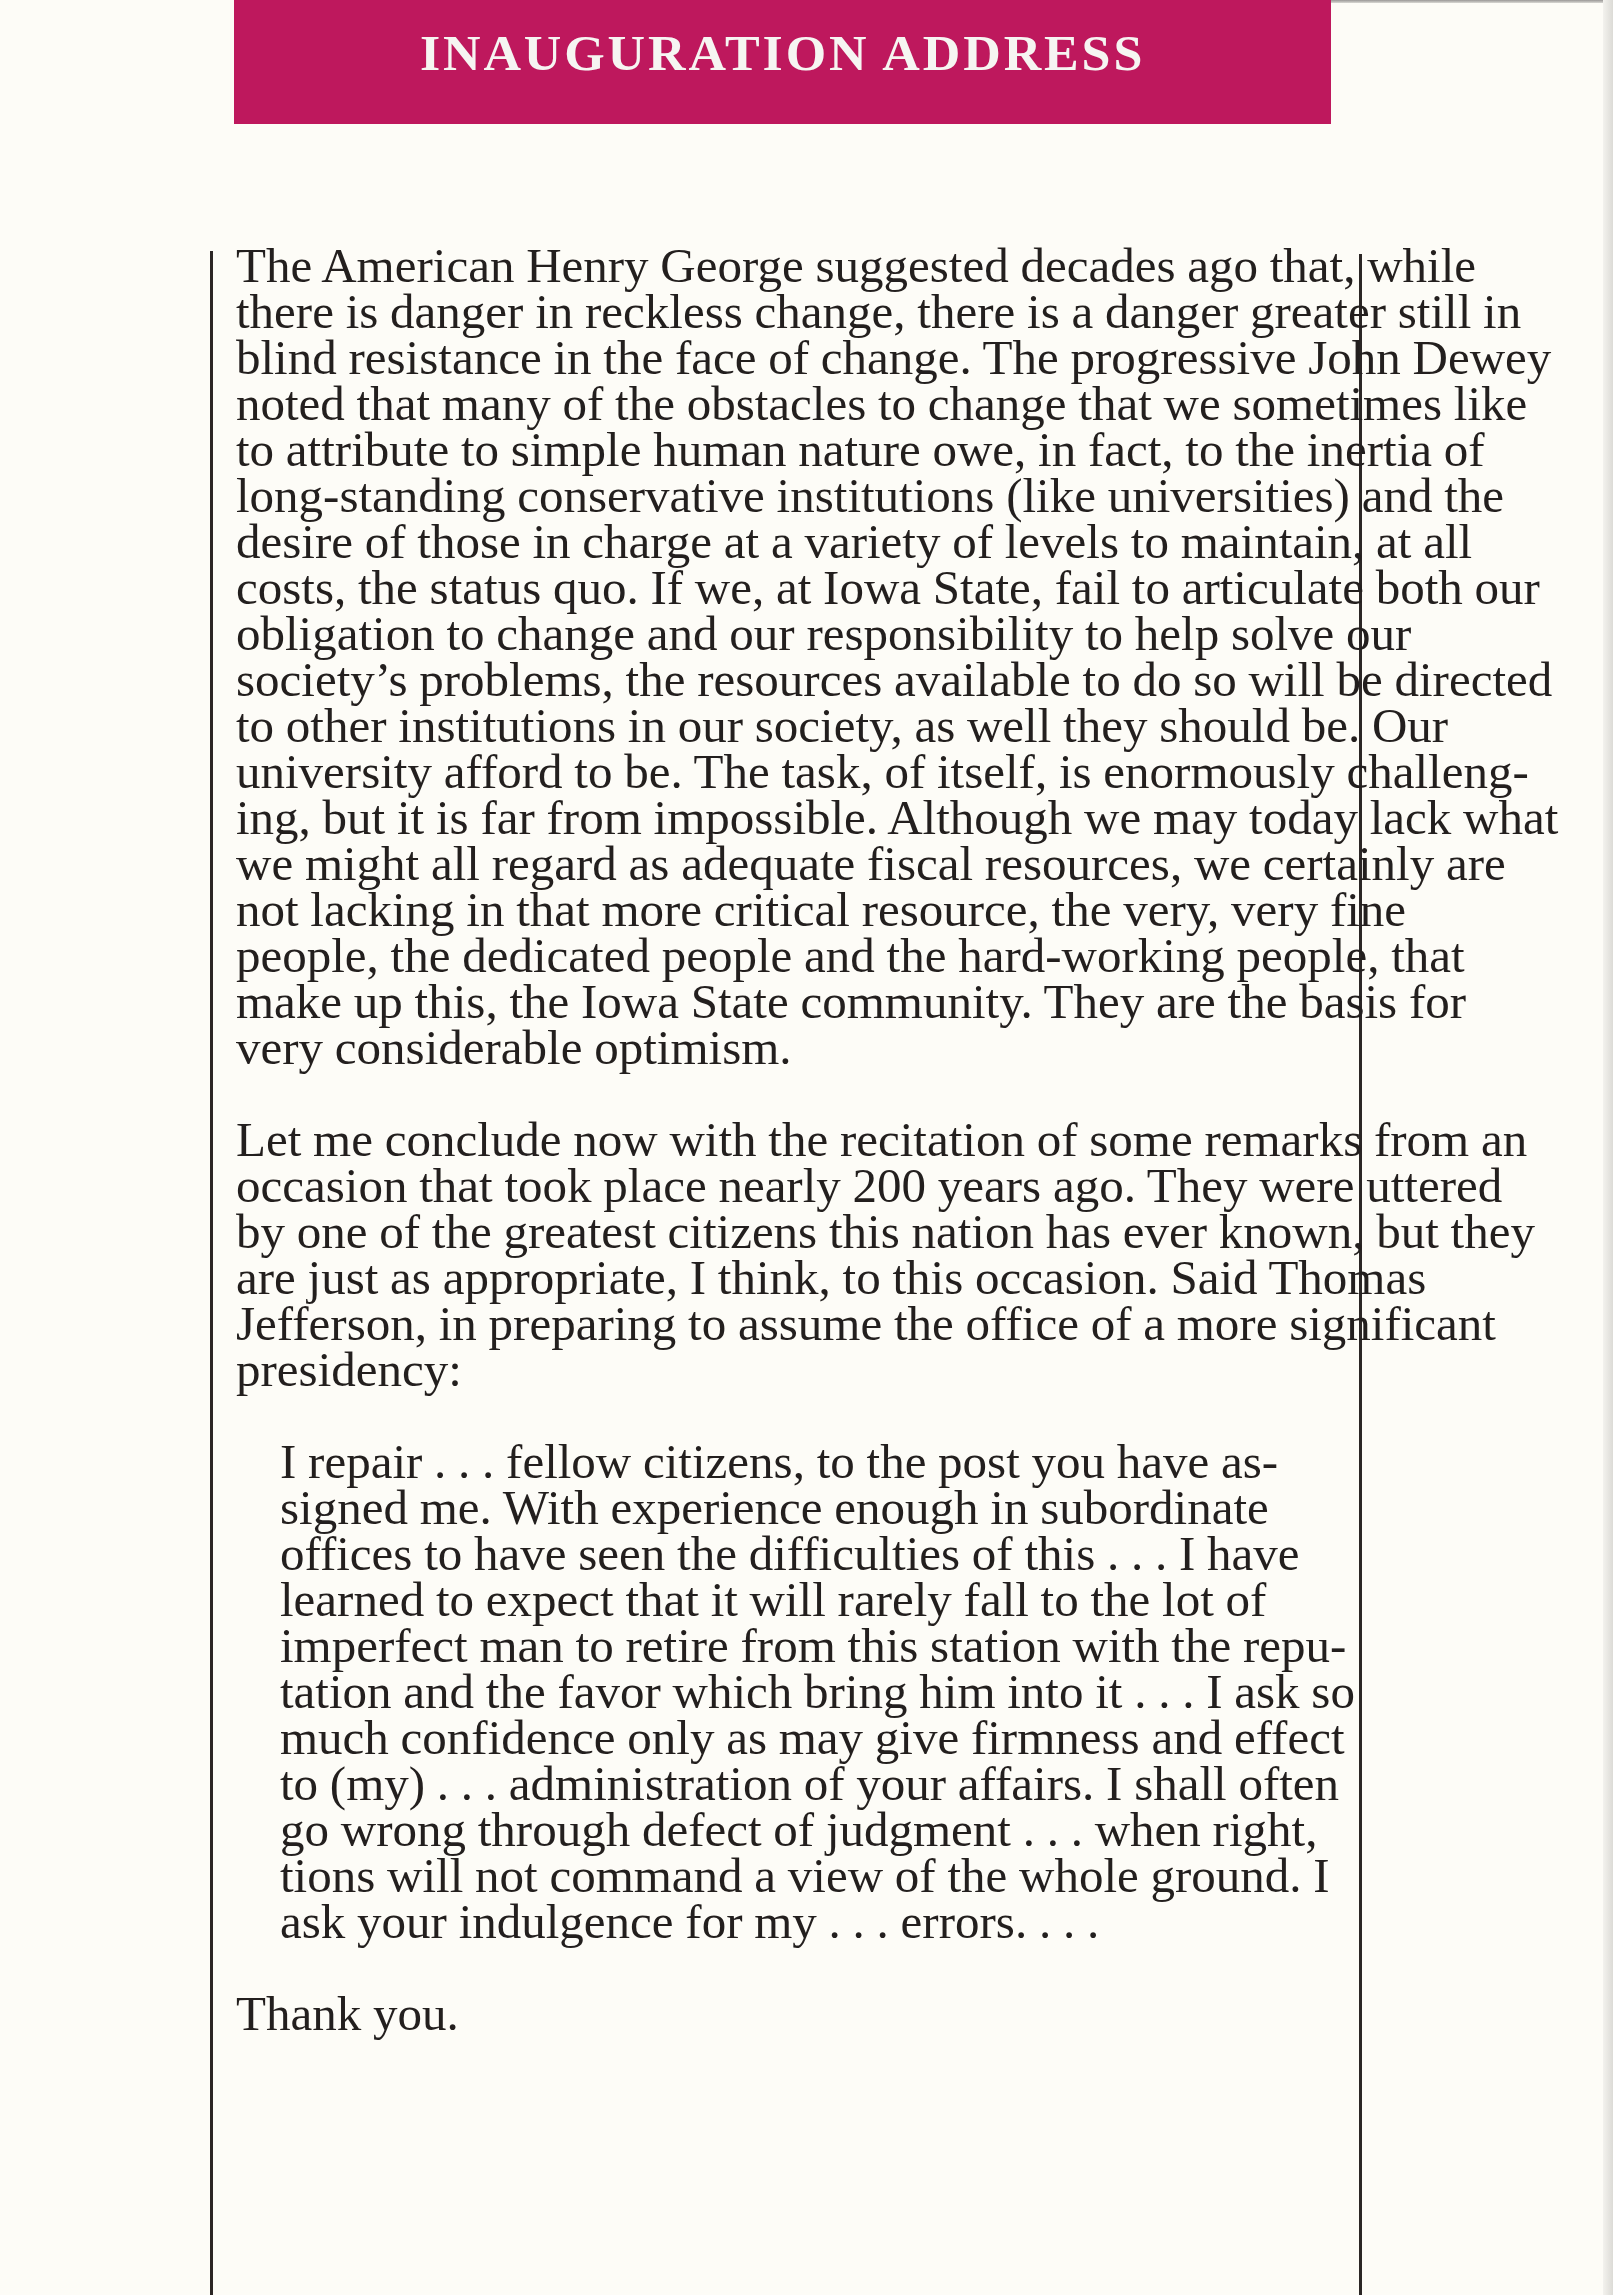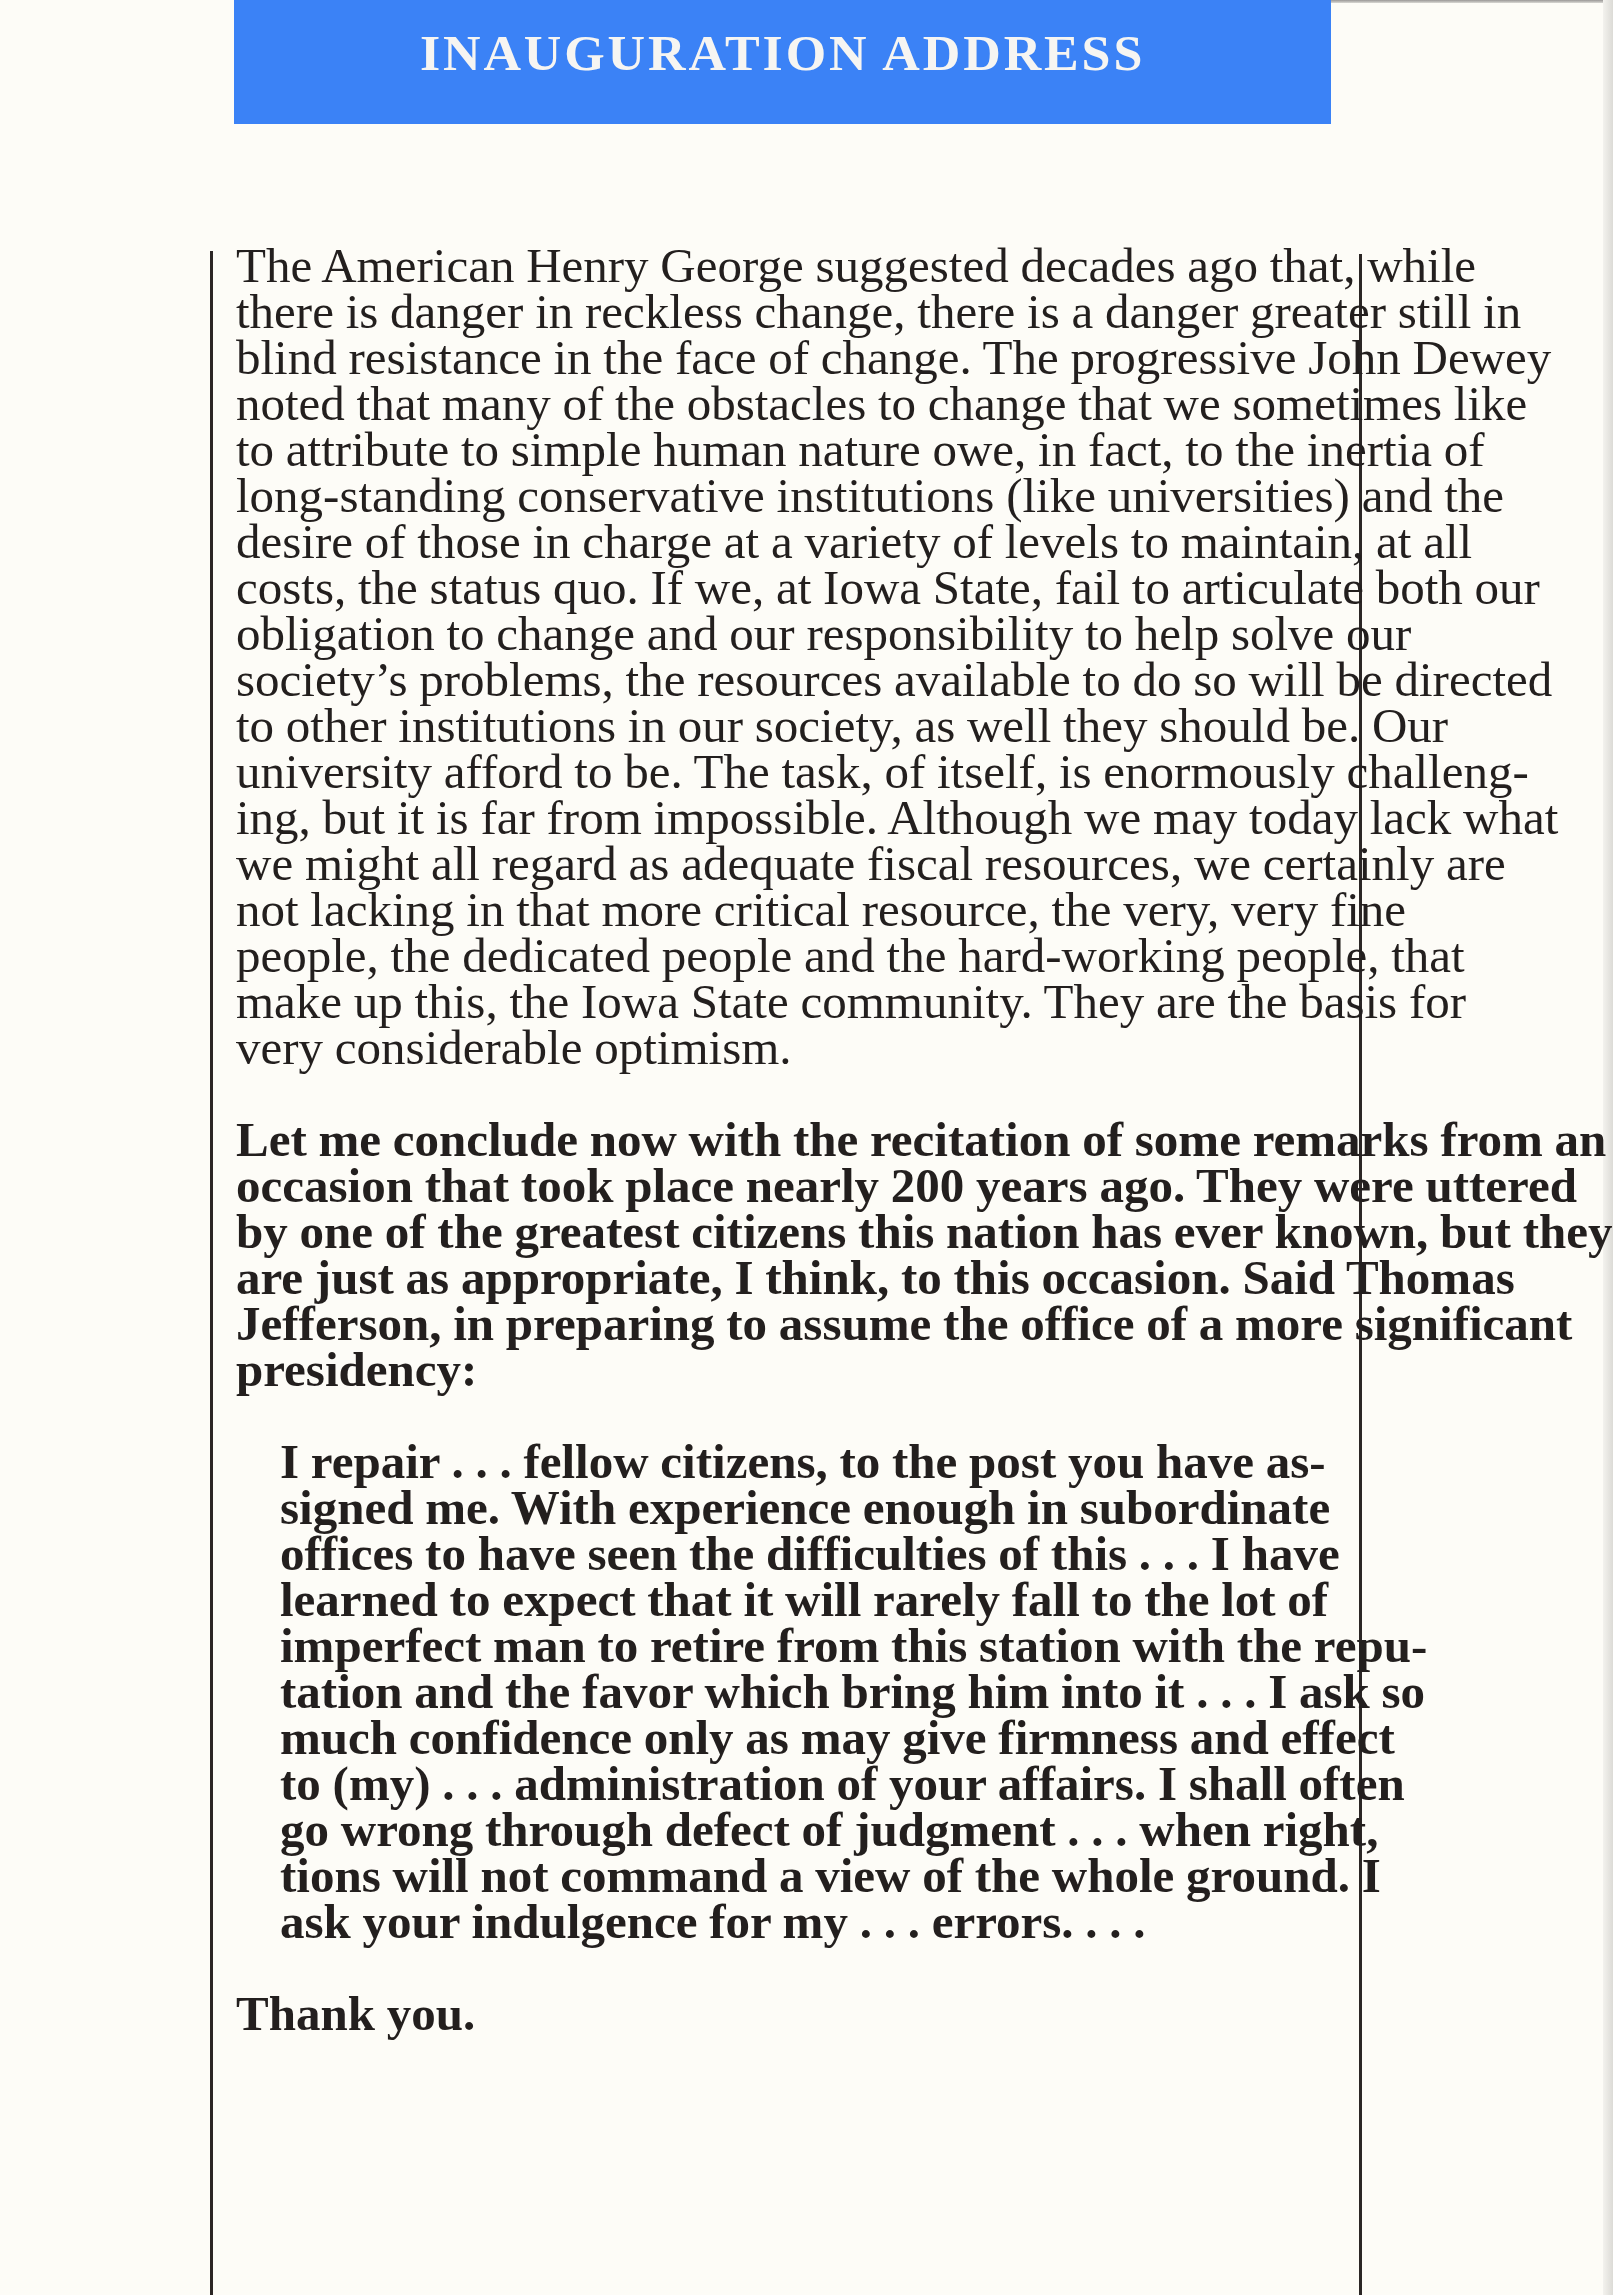--- a/index.html
+++ b/index.html
@@ -30,21 +30,21 @@
       width: 10px;
       height: 2478px;
       background: linear-gradient(to right, #f3f2ee, #dcdbd6);
     }
     .header-bar {
       position: absolute;
       left: 234px;
       top: 0;
       width: 1097px;
       height: 124px;
-      background: #3b82f6;
+      background: #be185d;
       display: flex;
       align-items: center;
       justify-content: center;
     }
     .header-title {
       color: #f6f5f2;
       font-size: 51px;
       letter-spacing: 2.8px;
       line-height: 1;
       margin-top: 16.5px;
@@ -62,21 +62,21 @@
 
     .body-text {
       position: absolute;
       left: 236px;
       top: 243px;
       width: 1092px;
       font-size: 49px;
       line-height: 46px;
     }
     .para { margin: 0; }
-    .para + .para { margin-top: 46px; font-weight: bold; }
+    .para + .para { margin-top: 46px; }
     .line {
       display: block;
       text-align: justify;
       text-align-last: justify;
       white-space: nowrap;
       height: 46px;
       word-spacing: -0.5px;
     }
     .line.last {
       text-align: right;

